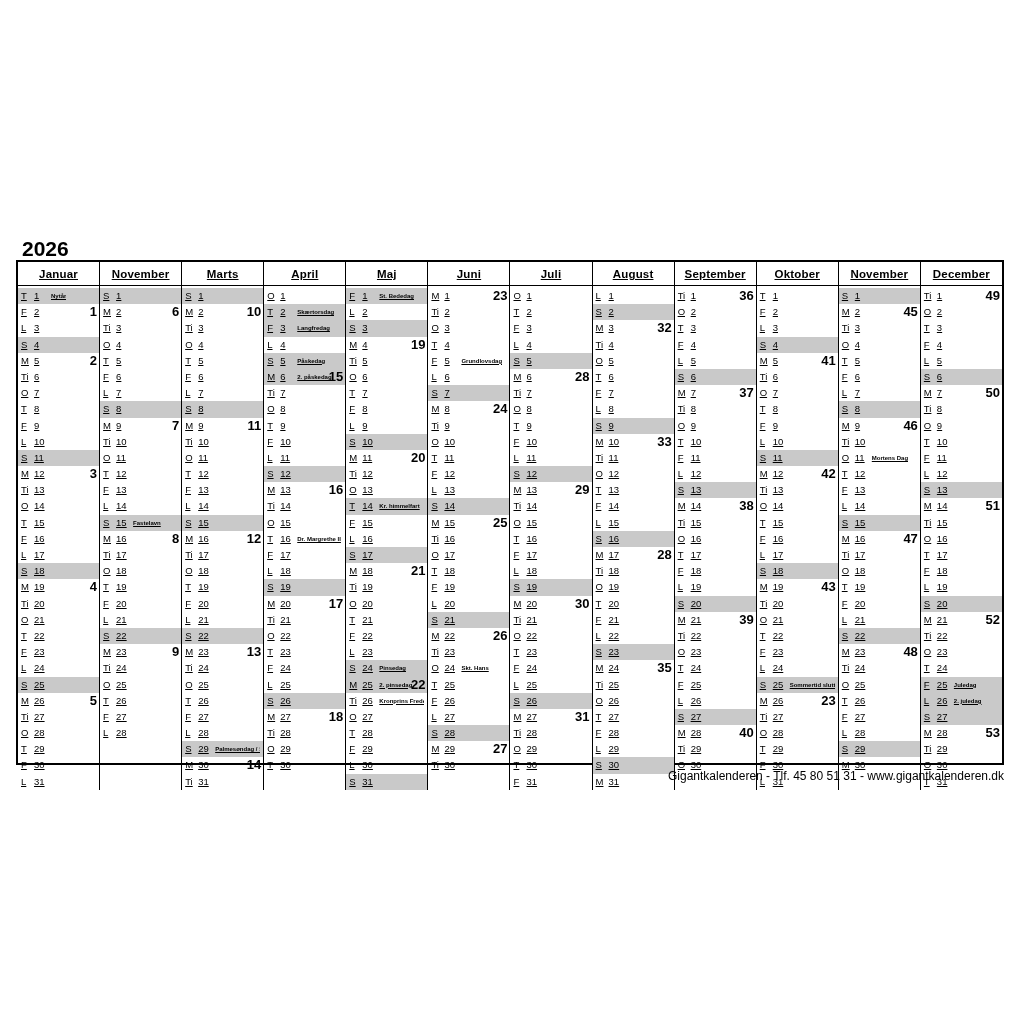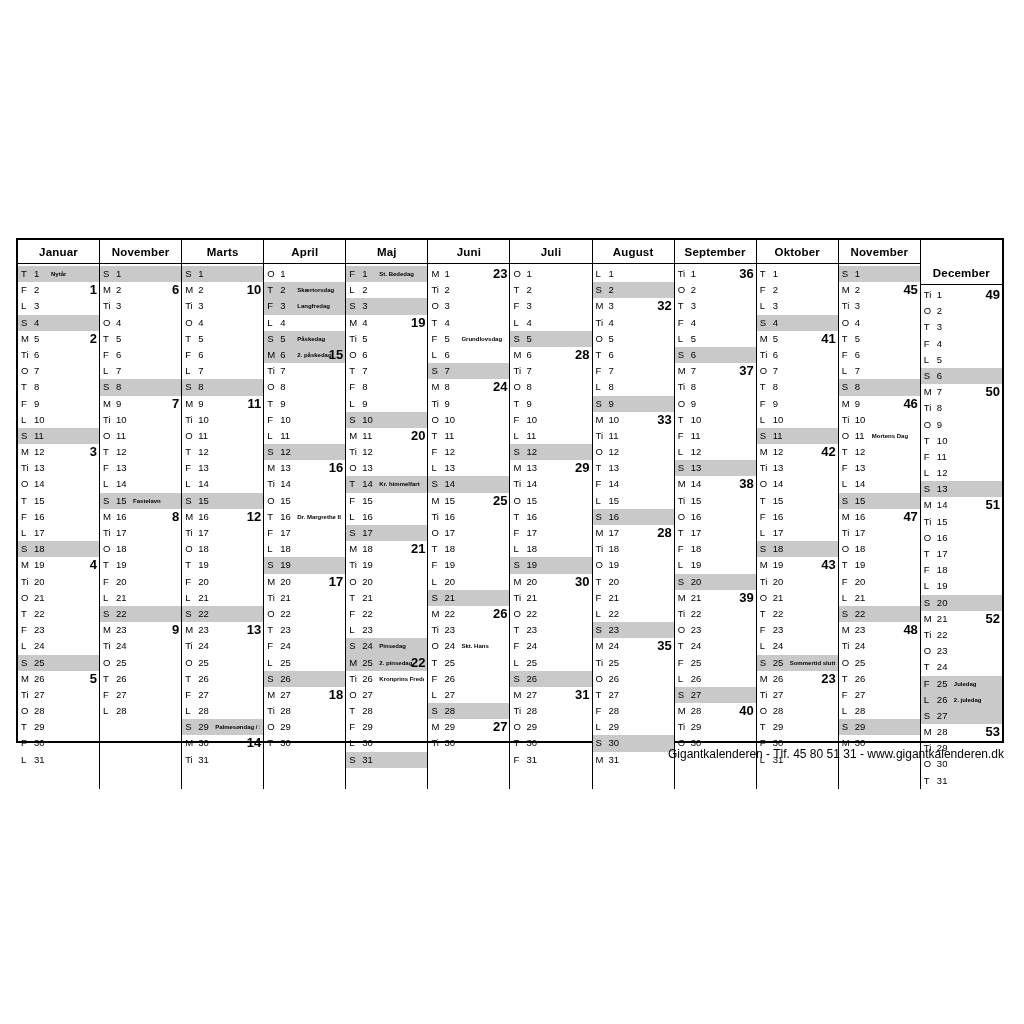--- a/index.html
+++ b/index.html
@@ -1,37 +1,38 @@
 <!DOCTYPE html>
 <html><head>
 <meta charset="utf-8">
 <style>
   html,body{margin:0;padding:0;background:#ffffff;}
   body{width:1024px;height:1024px;font-family:"Liberation Sans",sans-serif;}
   #wrap{position:absolute;left:16px;top:238px;width:992px;height:545px;}
   #year{font-size:21px;font-weight:bold;color:#000;line-height:22px;padding-left:6px;}
-  #cal{border:2px solid #000;width:988px;height:505px;box-sizing:border-box;display:flex;flex-direction:column;background:#fff;}
+  #cal{border:2px solid #000;width:988px;height:505px;box-sizing:border-box;display:flex;flex-direction:column;background:#fff;text-decoration:underline;}
   #months{display:flex;flex:1 1 auto;}
   .month{flex:1 1 0;border-right:1px solid #000;box-sizing:border-box;display:flex;flex-direction:column;min-width:0;}
-  .month:last-child{border-right:none;margin-top:21px;}
+  .month:last-child{border-right:none;}
   .mhead{text-align:center;font-size:11.5px;font-weight:bold;padding:6px 0 5px 0;border-bottom:1px solid #000;letter-spacing:.2px;}
   .days{flex:1 1 auto;padding:2px 0 0 0;}
   .day{height:16.2px;line-height:16.2px;display:flex;align-items:center;position:relative;font-size:10px;padding:0 3px 0 3px;box-sizing:border-box;white-space:nowrap;overflow:hidden;}
   .day.sh{background:#c9c9c9;}
   .dw{width:13px;flex:0 0 13px;font-size:9.5px;}
   .dn{width:16px;flex:0 0 16px;text-align:left;font-size:9.5px;}
   .note{font-size:6px;font-weight:bold;padding-left:1px;overflow:hidden;text-overflow:clip;}
   .wk{position:absolute;right:2px;top:0;font-size:13px;font-weight:bold;line-height:16.2px;}
   #credit{position:absolute;right:4px;bottom:-18px;font-size:12px;color:#000;}
   .footwrap{position:relative;}
 </style>
 </head>
 <body>
 
 <div id="wrap">
+  <div id="year">2026</div>
   <div id="cal">
     <div id="months">
         <div class="month">
           <div class="mhead">Januar</div>
           <div class="days">
             <div class="day sh">
               <span class="dw">T</span>
               <span class="dn">1</span>
               <span class="note">Nytår</span>
             </div>

